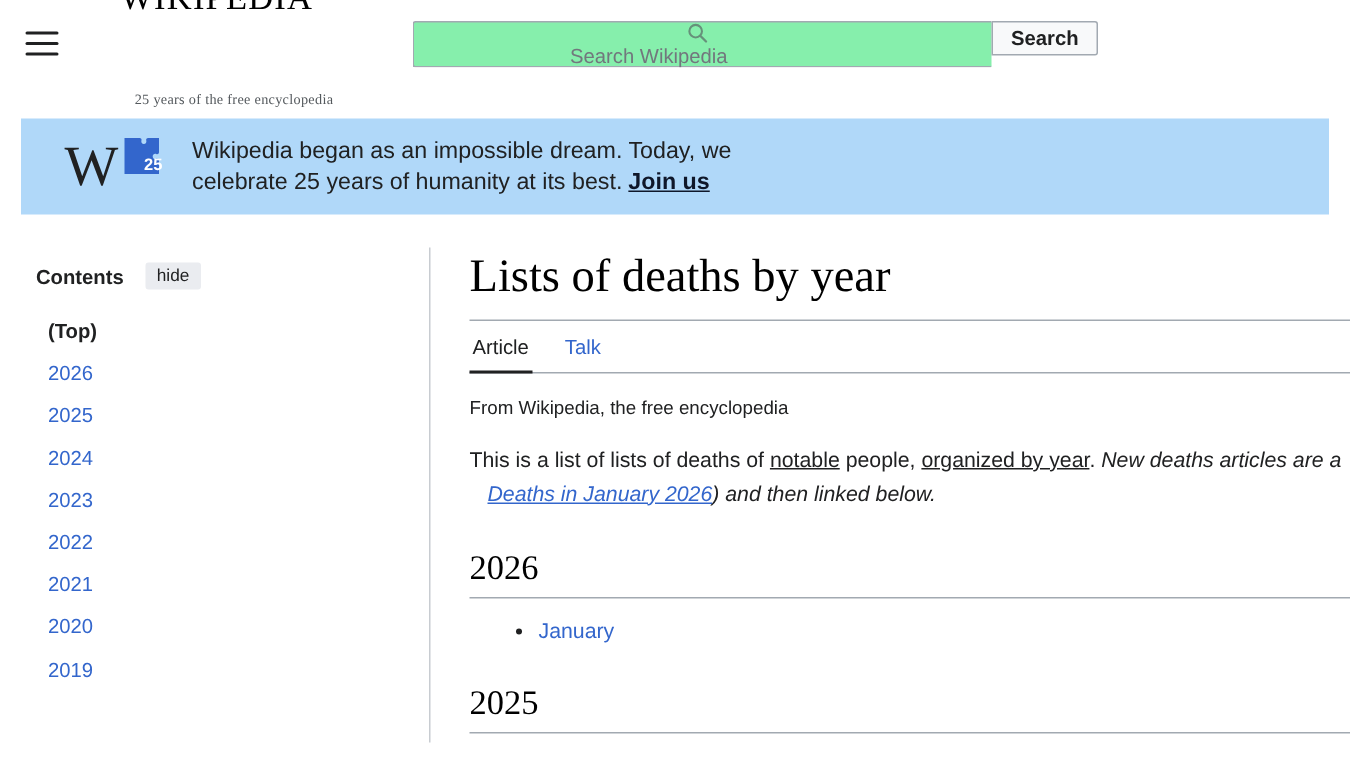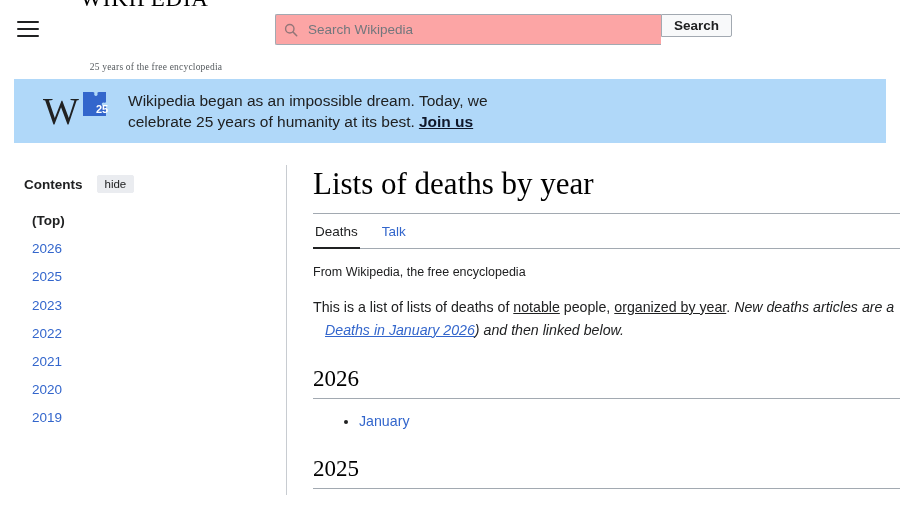--- a/index.html
+++ b/index.html
@@ -84,21 +84,22 @@
   }
   .search-box {
     width: 386px;
     height: 31px;
     border: 1px solid #a2a9b1;
     border-right: none;
     border-radius: 2px 0 0 2px;
     display: flex;
     align-items: center;
     padding: 0 8px;
-    background: #fca5a5;
+    background: #86efac;
+    flex-direction: column;
   }
   .search-box .mag {
     width: 14px;
     height: 14px;
     flex: none;
     margin-right: 8px;
     opacity: .62;
   }
   .search-box input {
     border: 0;
@@ -343,33 +344,34 @@
 
   <div class="sidebar">
     <div class="toc-head">
       <span class="toc-title">Contents</span>
       <span class="toc-hide">hide</span>
     </div>
     <div class="toc-list">
       <div class="toc-item top">(Top)</div>
       <div class="toc-item">2026</div>
       <div class="toc-item">2025</div>
+      <div class="toc-item">2024</div>
       <div class="toc-item">2023</div>
       <div class="toc-item">2022</div>
       <div class="toc-item">2021</div>
       <div class="toc-item">2020</div>
       <div class="toc-item">2019</div>
     </div>
   </div>
 
   <div class="content">
     <h1 class="page-title">Lists of deaths by year</h1>
 
     <div class="tabs">
-      <div class="tab active">Deaths</div>
+      <div class="tab active">Article</div>
       <div class="tab">Talk</div>
     </div>
 
     <div class="siteinfo">From Wikipedia, the free encyclopedia</div>
 
     <p class="para">
       <span>This is a list of lists of deaths of </span><span class="plain-underline">notable</span><span> people, </span><span class="plain-underline">organized by year</span><span>. </span><em>New deaths articles are a</em><br>
       <em><span class="link">Deaths in January 2026</span><span>) and then linked below.</span></em>
     </p>
 

